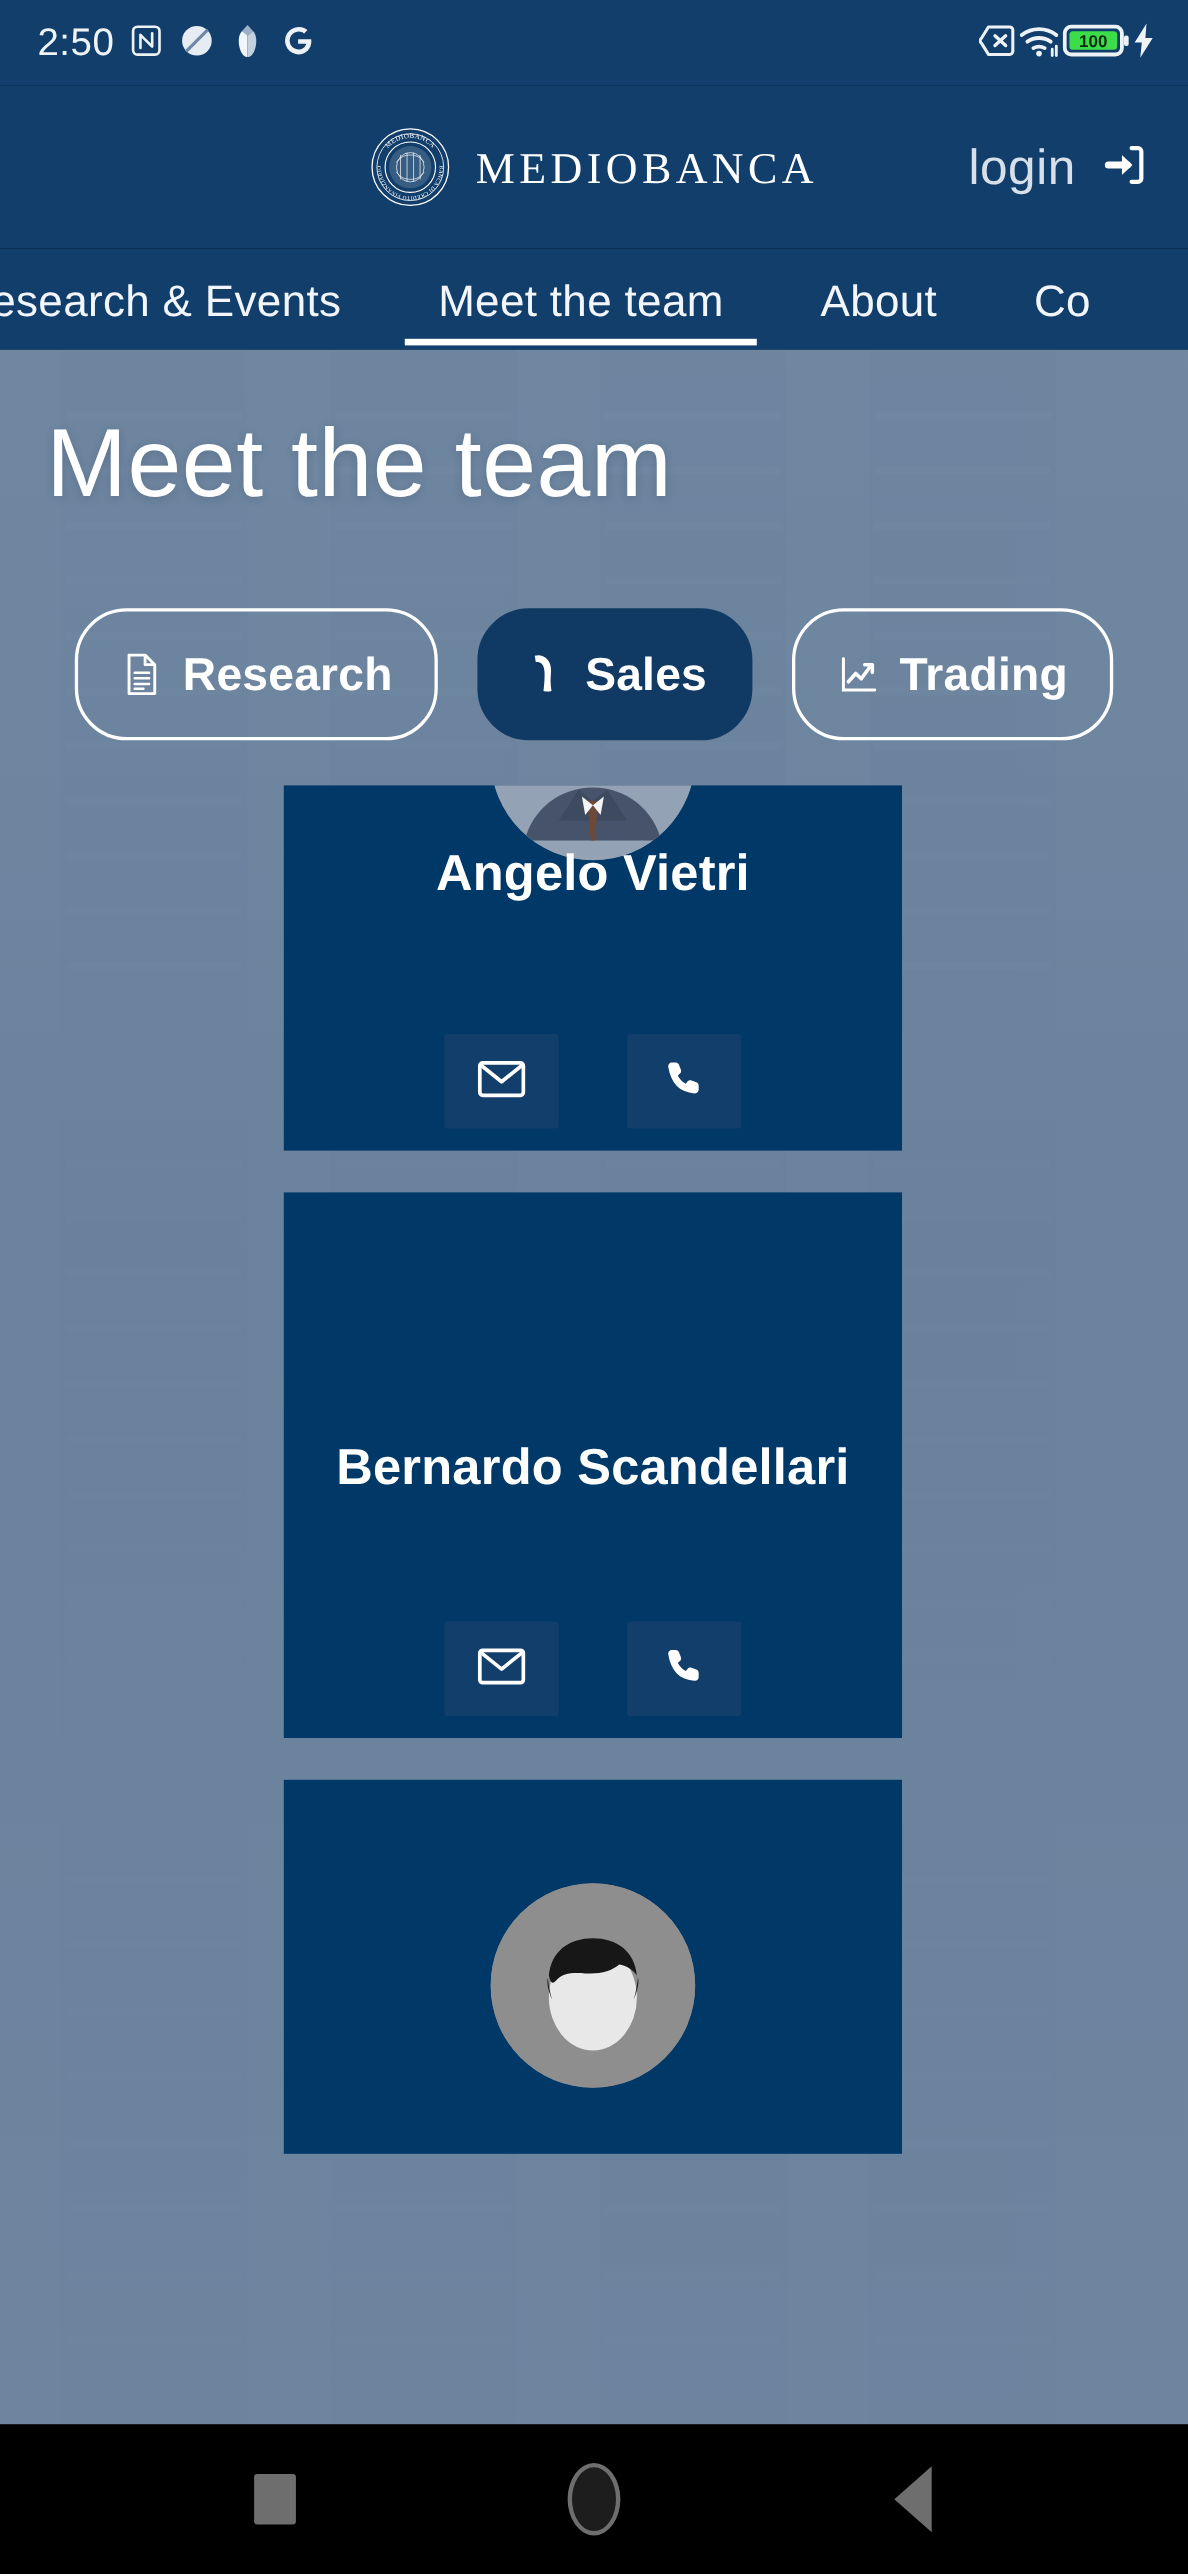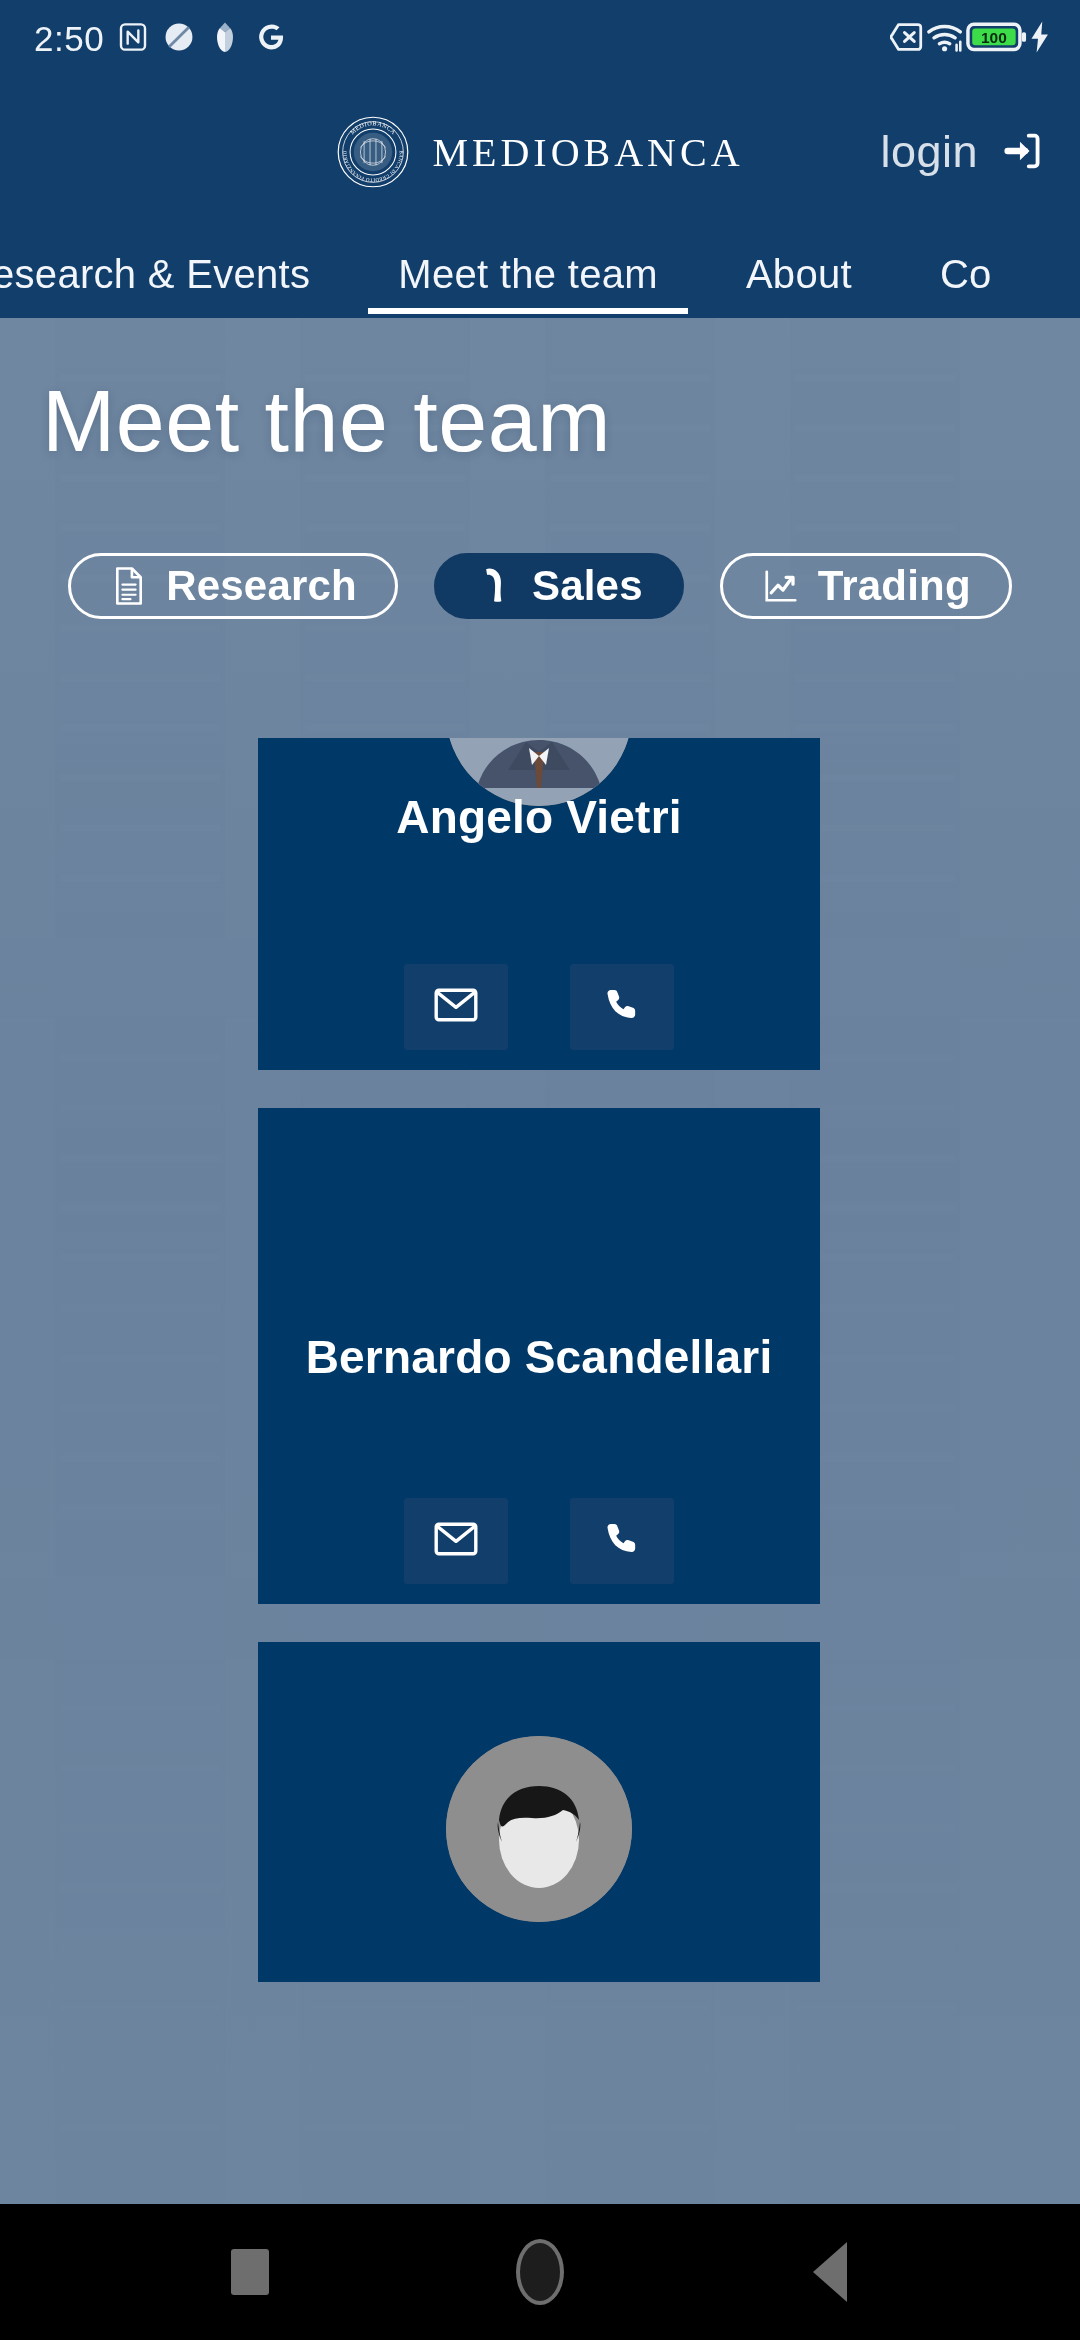--- a/index.html
+++ b/index.html
@@ -80,31 +80,31 @@
     text-shadow:0 2px 8px rgba(20,40,70,.18);
   }
 
   
   .pills {
     position:absolute; left:0; top:235px; width:1080px;
     display:flex; justify-content:center; gap:36px;
   }
   .pill {
     display:flex; align-items:center; gap:17px;
-    height:66px; padding:0 38px; border-radius:47px;
+    height:120px; padding:0 38px; border-radius:47px;
     border:3px solid #ffffff; color:#ffffff; background:transparent;
     font-size:42px; font-weight:700; letter-spacing:.2px; cursor:pointer;
     white-space:nowrap;
   }
   .pill.active { background:#103A63; border-color:#103A63; }
   .pill-ico { display:flex; align-items:center; justify-content:center; width:40px; height:44px; }
 
   
   .cards {
-    position:absolute; left:258px; top:420px; width:660px;
+    position:absolute; left:258px; top:396px; width:660px;
   }
   .card {
     position:relative; width:562px; background:#003868; overflow:hidden;
     margin-bottom:38px;
   }
   .card-avatar-wrap {
     position:absolute; left:50%; transform:translateX(-50%);
     width:186px; height:186px; border-radius:50%; overflow:hidden;
     background:#8d8d8d;
   }

